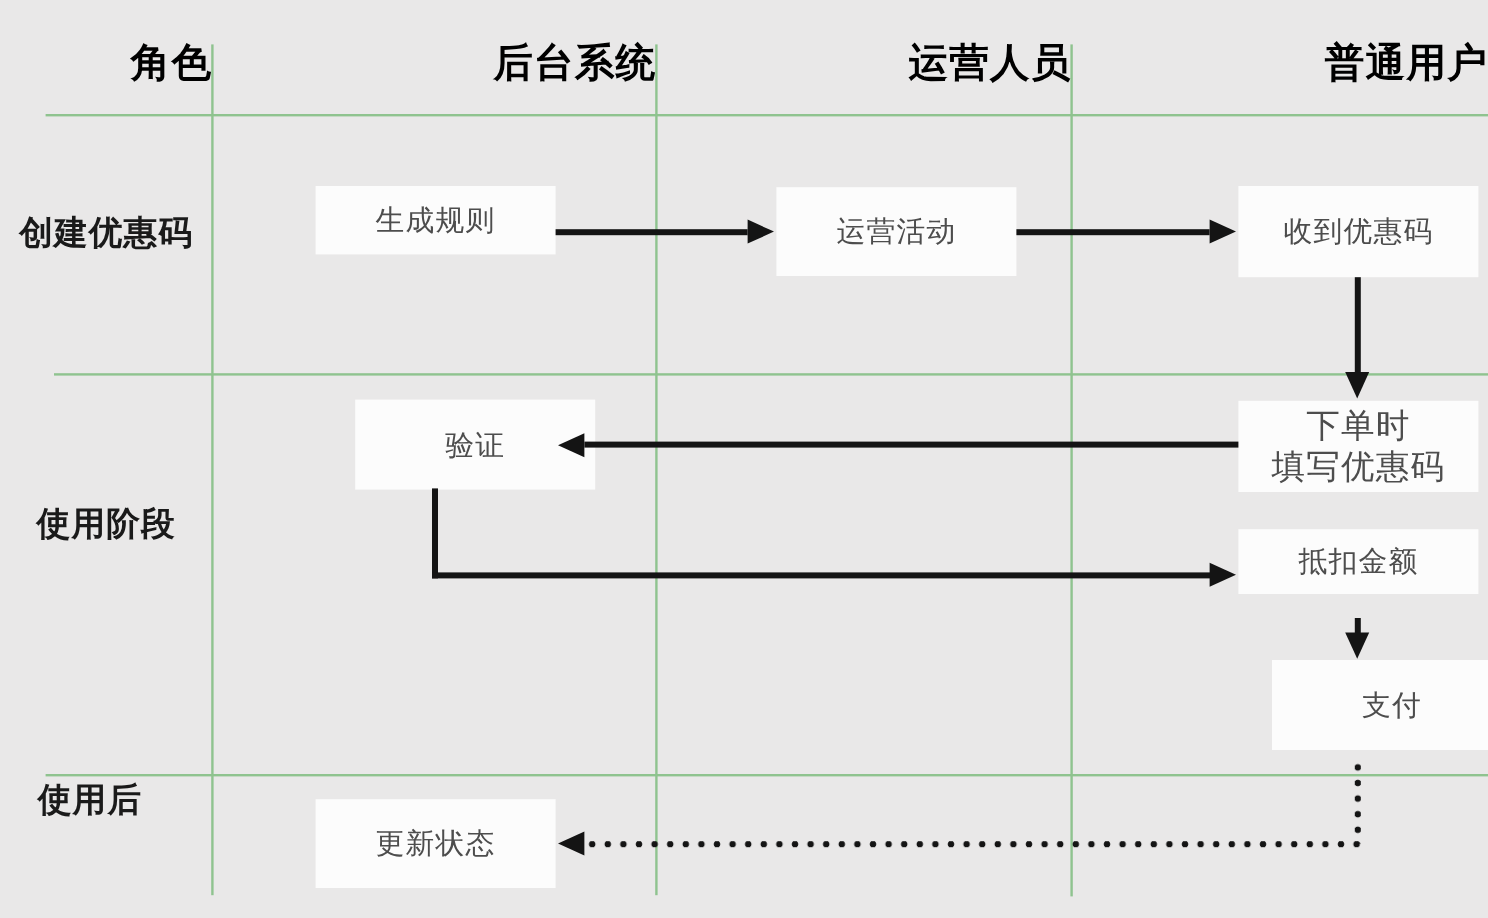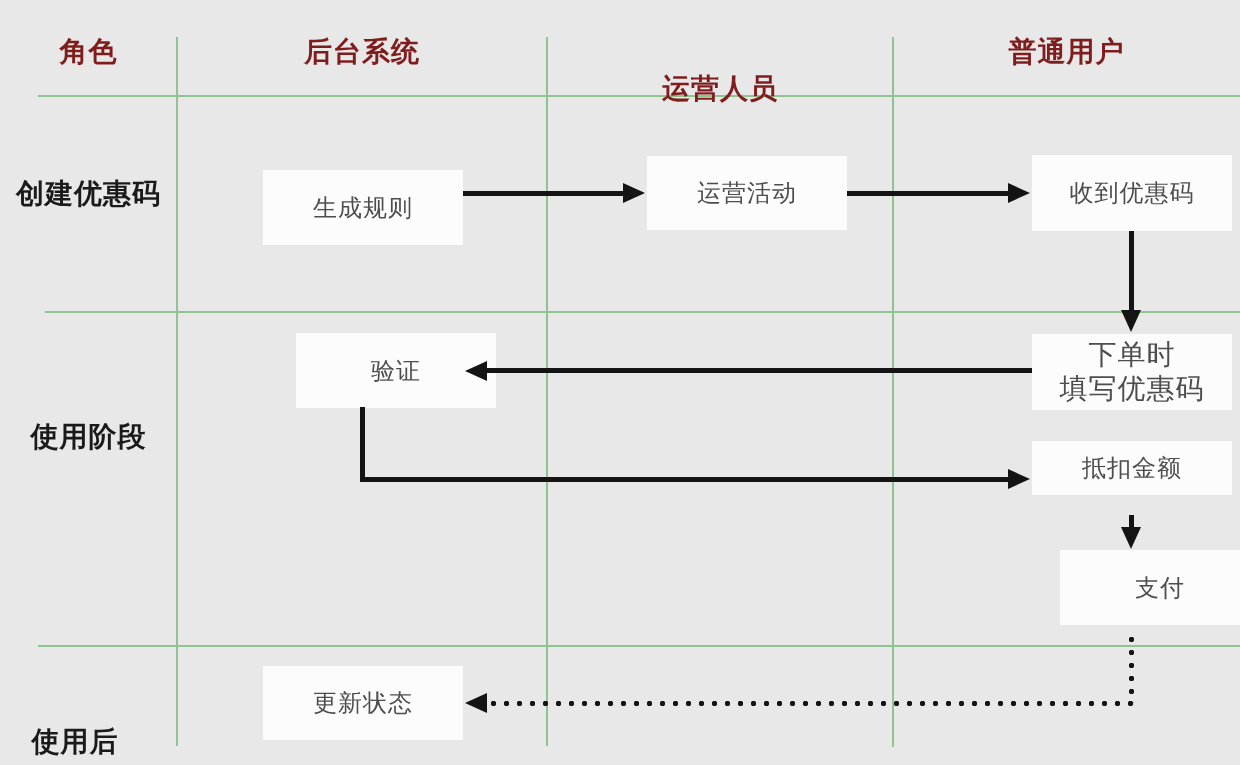--- a/index.html
+++ b/index.html
@@ -12,22 +12,22 @@
     width:1240px;height:765px;
     background:#e9e8e8;
     overflow:hidden;
   }
   
   .hline{position:absolute;height:2px;background:#8fc38f;}
   .vline{position:absolute;width:2px;background:#8fc38f;}
   
   .col-header{
     position:absolute;top:37px;height:30px;
-    display:flex;align-items:center;justify-content:center;
-    font-size:28px;font-weight:bold;color:#7f1d1d;
+    display:flex;align-items:center;justify-content:flex-end;
+    font-size:33px;font-weight:bold;color:#000000;
     letter-spacing:1px;
   }
   .row-label{
     position:absolute;left:0;width:177px;
     display:flex;align-items:center;justify-content:center;
     font-size:28px;font-weight:bold;color:#1a1a1a;
     letter-spacing:1px;
   }
   
   .node{
@@ -72,38 +72,38 @@
   <div class="vline" style="left:176px;top:37px;height:709px;"></div>
   <div class="vline" style="left:546px;top:37px;height:709px;"></div>
   <div class="vline" style="left:892px;top:37px;height:710px;"></div>
 
   <div class="col-header" style="left:0;width:177px;">
     <span>角色</span>
   </div>
   <div class="col-header" style="left:177px;width:370px;">
     <span>后台系统</span>
   </div>
-  <div class="col-header" style="left:547px;width:346px;margin-top:37px;">
+  <div class="col-header" style="left:547px;width:346px;">
     <span>运营人员</span>
   </div>
   <div class="col-header" style="left:893px;width:347px;">
     <span>普通用户</span>
   </div>
 
   <div class="row-label" style="top:177px;height:34px;justify-content:center;">
     <span>创建优惠码</span>
   </div>
   <div class="row-label" style="top:420px;height:34px;">
     <span>使用阶段</span>
   </div>
-  <div class="row-label" style="top:725px;height:34px;width:150px;">
+  <div class="row-label" style="top:650px;height:34px;width:150px;">
     <span>使用后</span>
   </div>
 
-  <div class="node" style="left:263px;top:155px;width:200px;height:75px;margin-top:15px;">
+  <div class="node" style="left:263px;top:155px;width:200px;height:57px;">
     <span>生成规则</span>
   </div>
   <div class="node" style="left:647px;top:156px;width:200px;height:74px;">
     <span>运营活动</span>
   </div>
   <div class="node" style="left:1032px;top:155px;width:200px;height:76px;">
     <span>收到优惠码</span>
   </div>
   <div class="node" style="left:263px;top:333px;width:200px;height:75px;margin-left:33px;">
     <span>验证</span>

